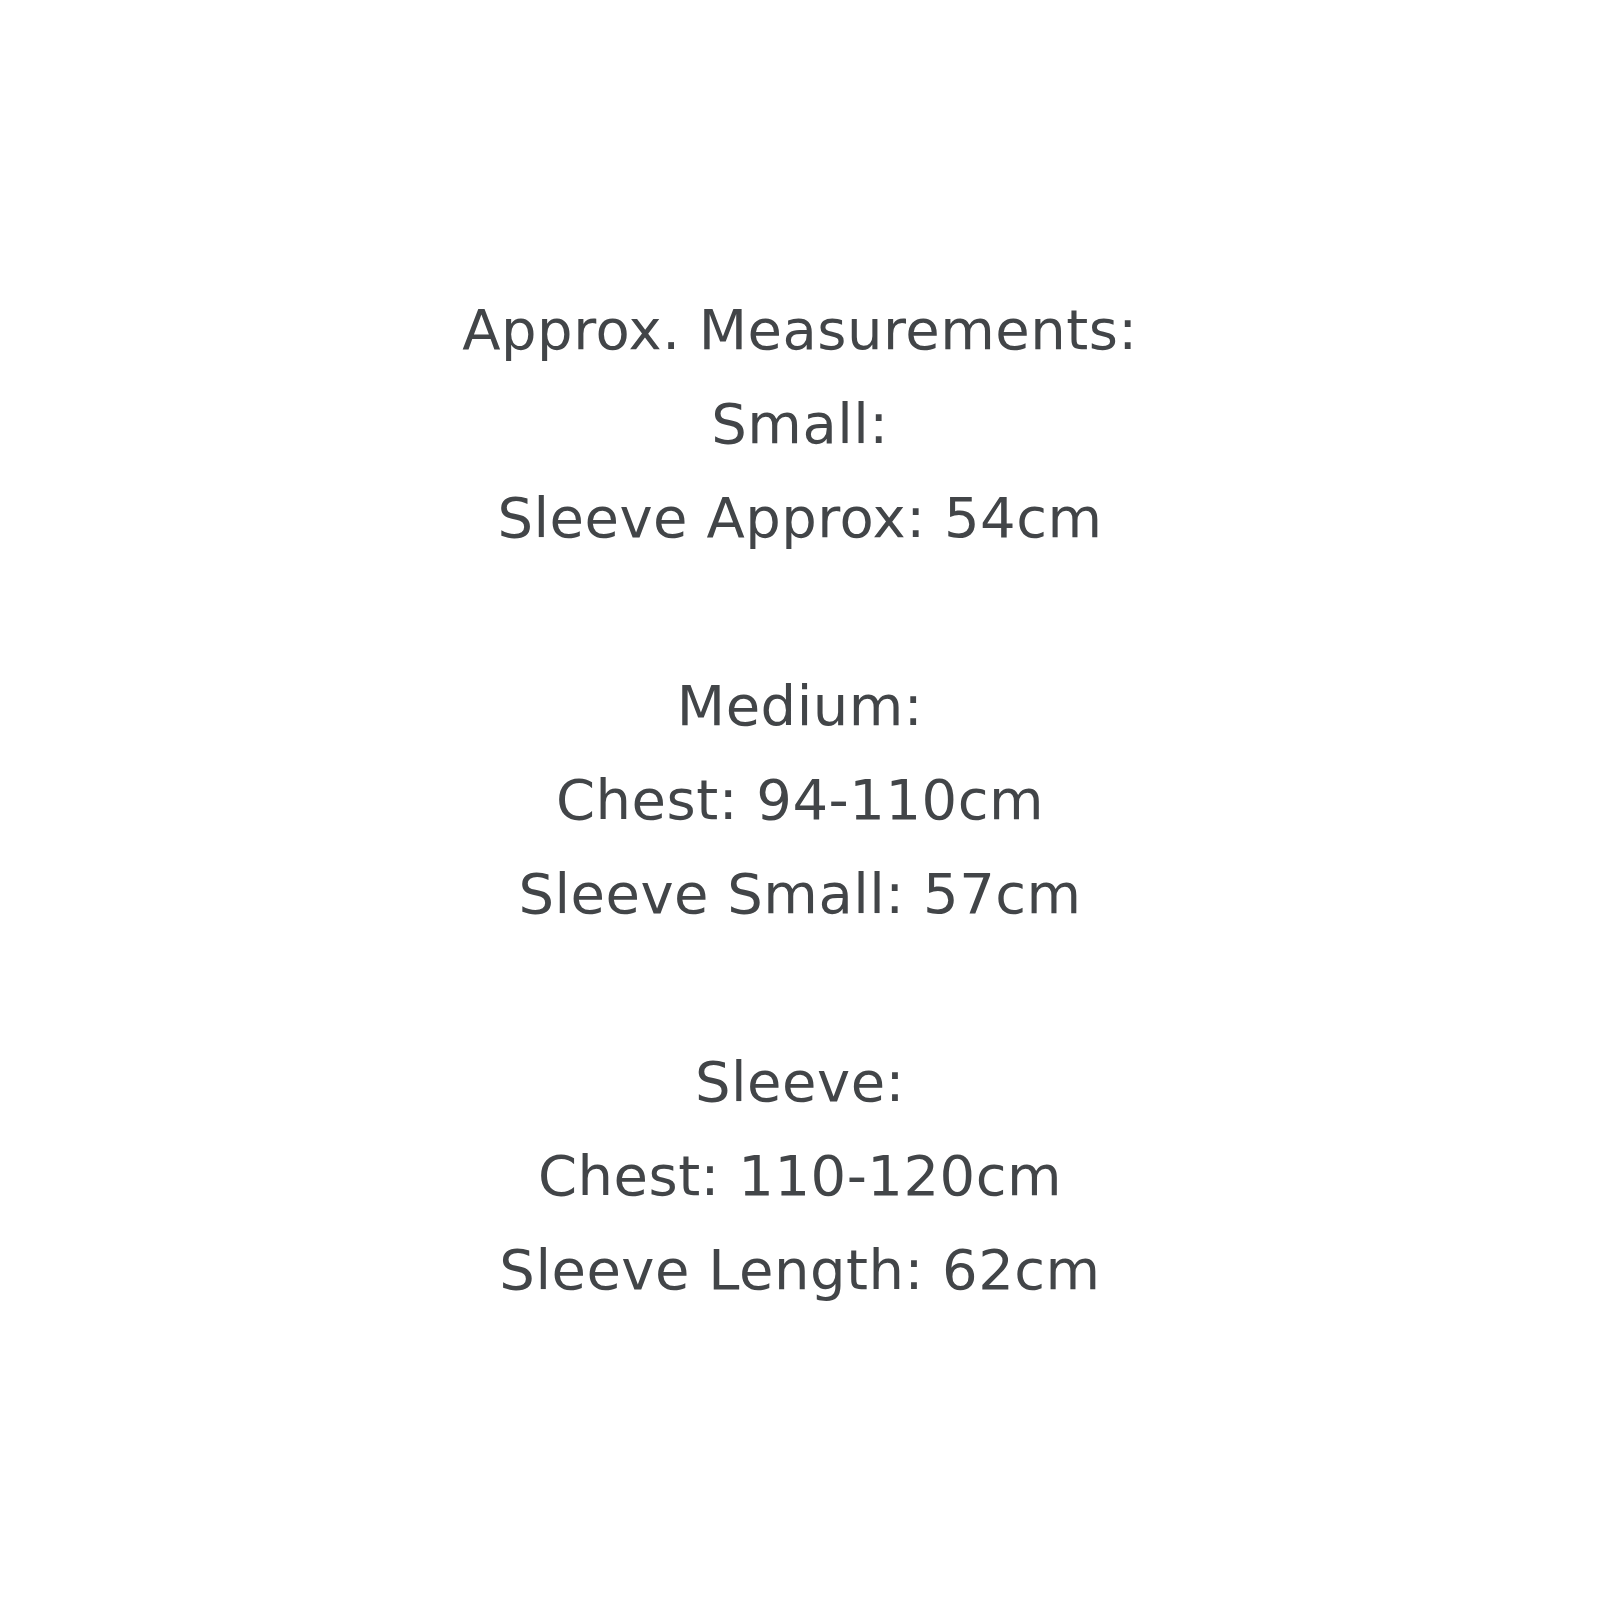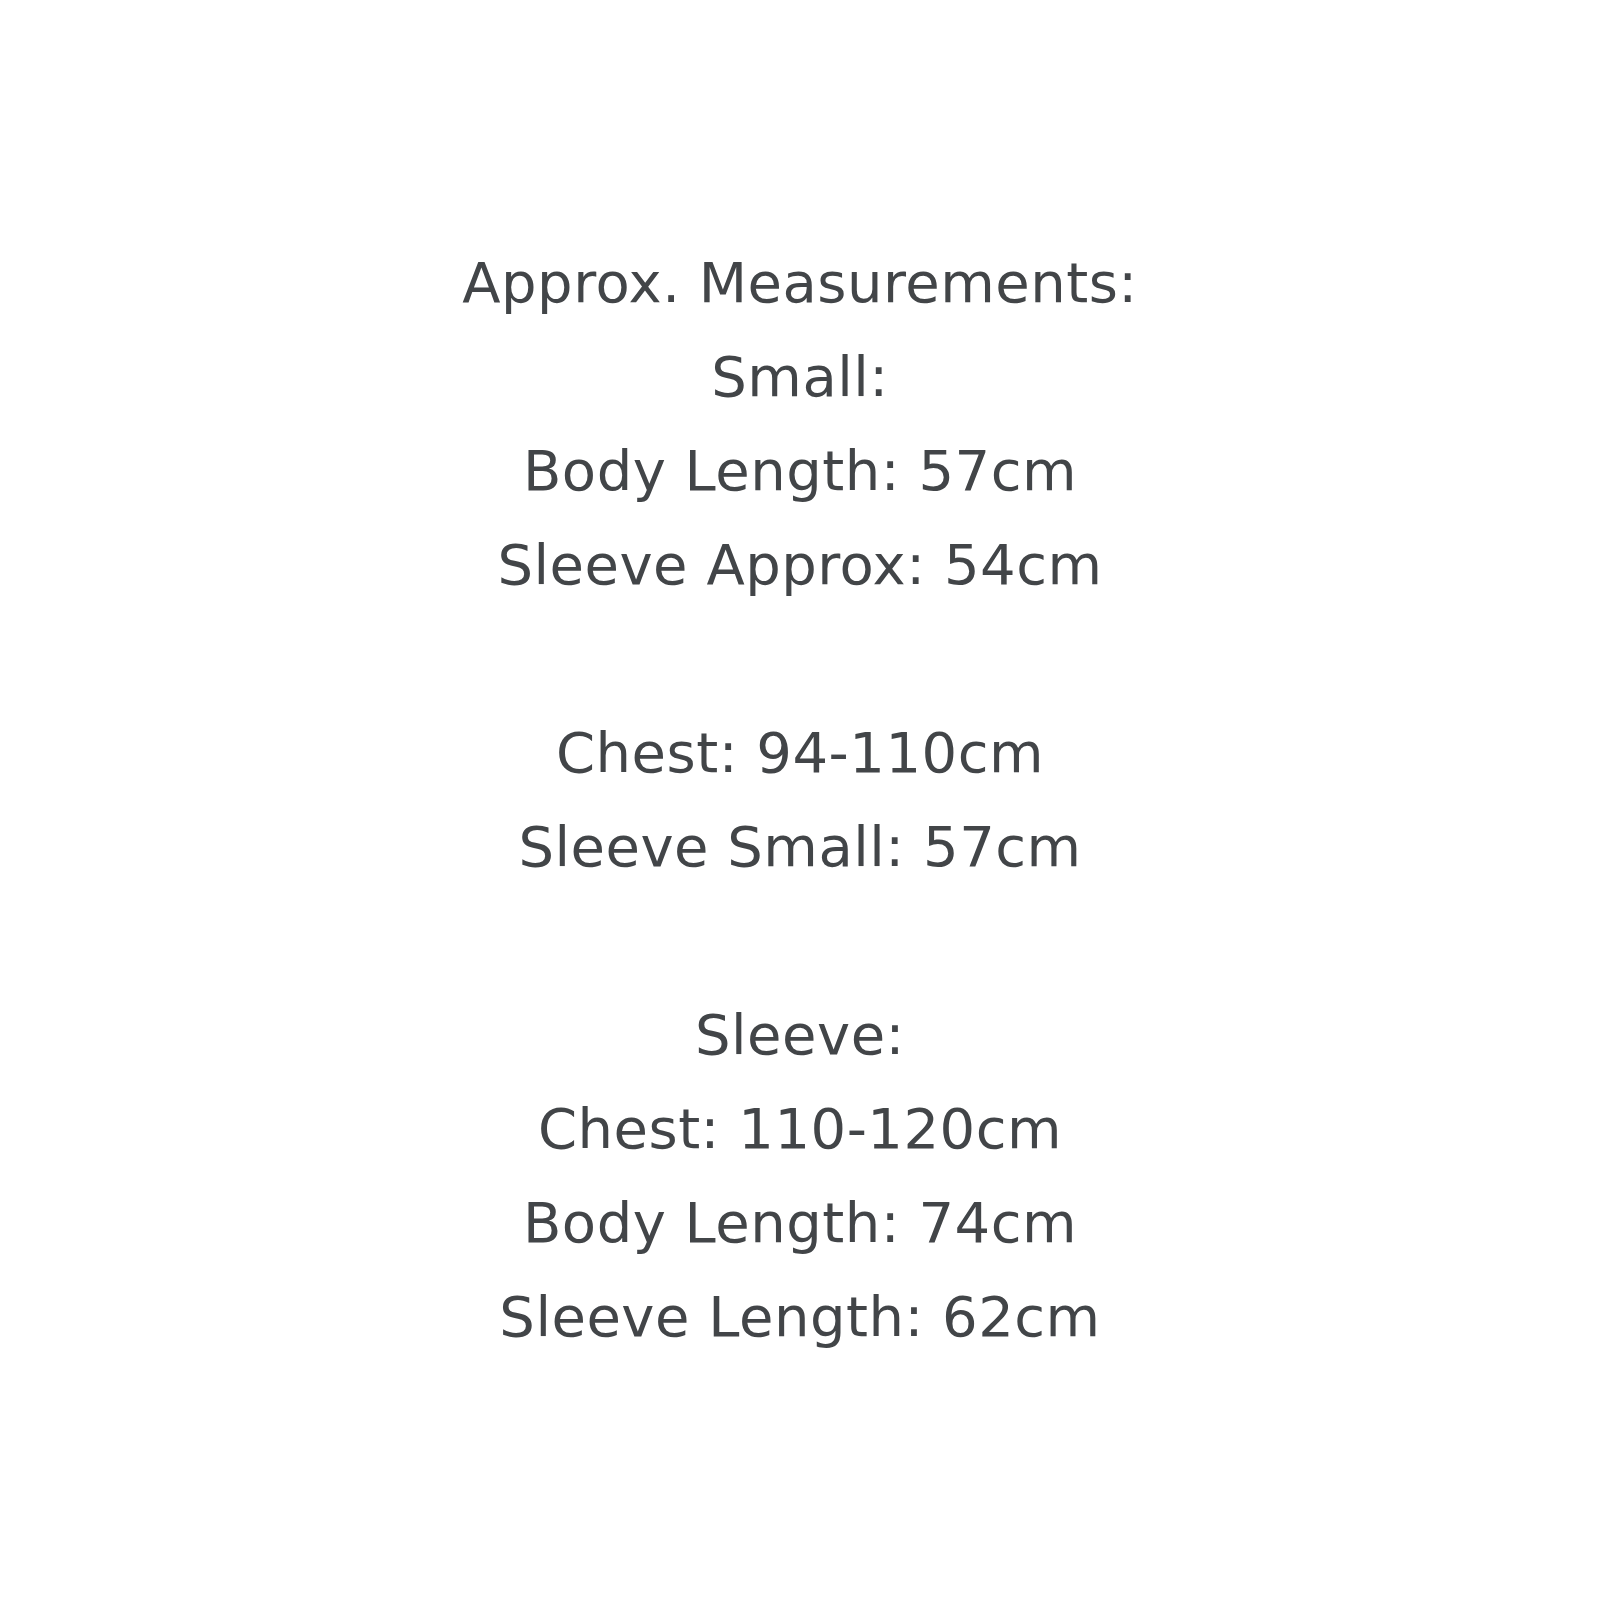--- a/index.html
+++ b/index.html
@@ -35,28 +35,27 @@
   }
 </style>
 </head>
 <body>
 
 <div class="page" style="--page-bg: #ffffff; --text-color: #424548;">
 
   <div class="line">Approx. Measurements:</div>
 
   <div class="line">Small:</div>
-  <div class="line">Body Length: 57cm</div>
   <div class="line">Sleeve Approx: 54cm</div>
 
   <div class="spacer"></div>
 
+  <div class="line">Medium:</div>
   <div class="line">Chest: 94-110cm</div>
   <div class="line">Sleeve Small: 57cm</div>
 
   <div class="spacer"></div>
 
   <div class="line">Sleeve:</div>
   <div class="line">Chest: 110-120cm</div>
-  <div class="line">Body Length: 74cm</div>
   <div class="line">Sleeve Length: 62cm</div>
 
 </div>
 
 </body></html>

